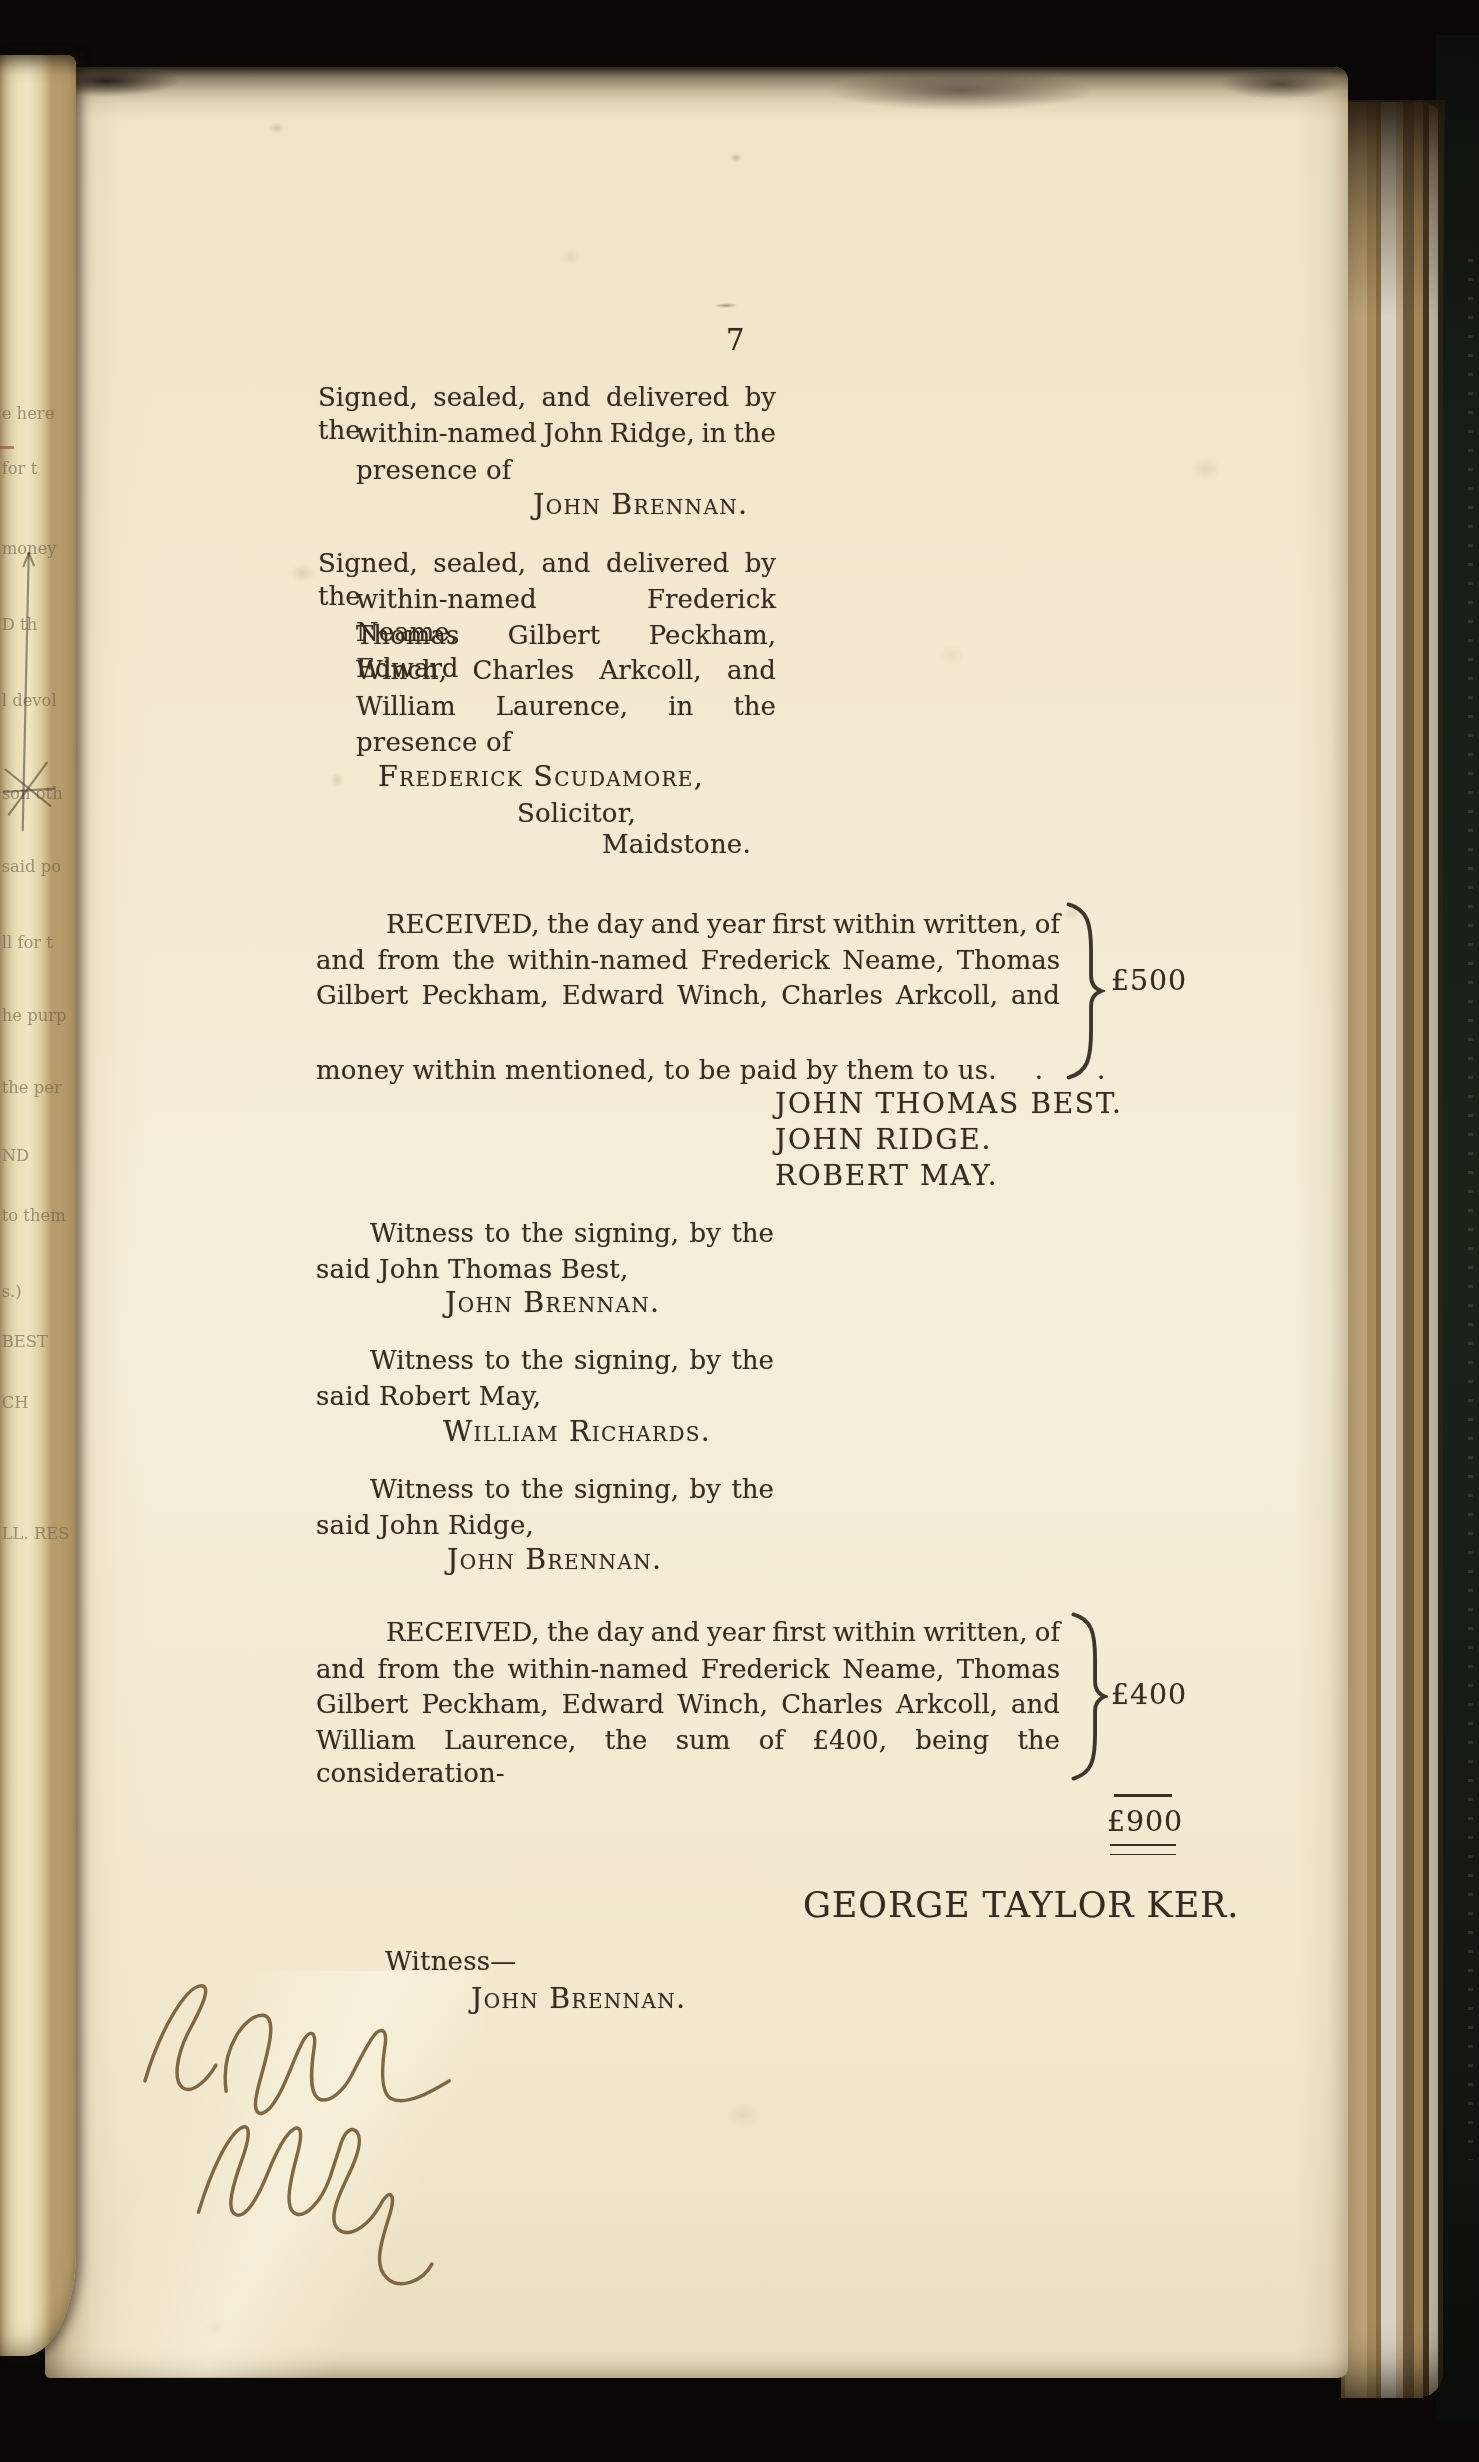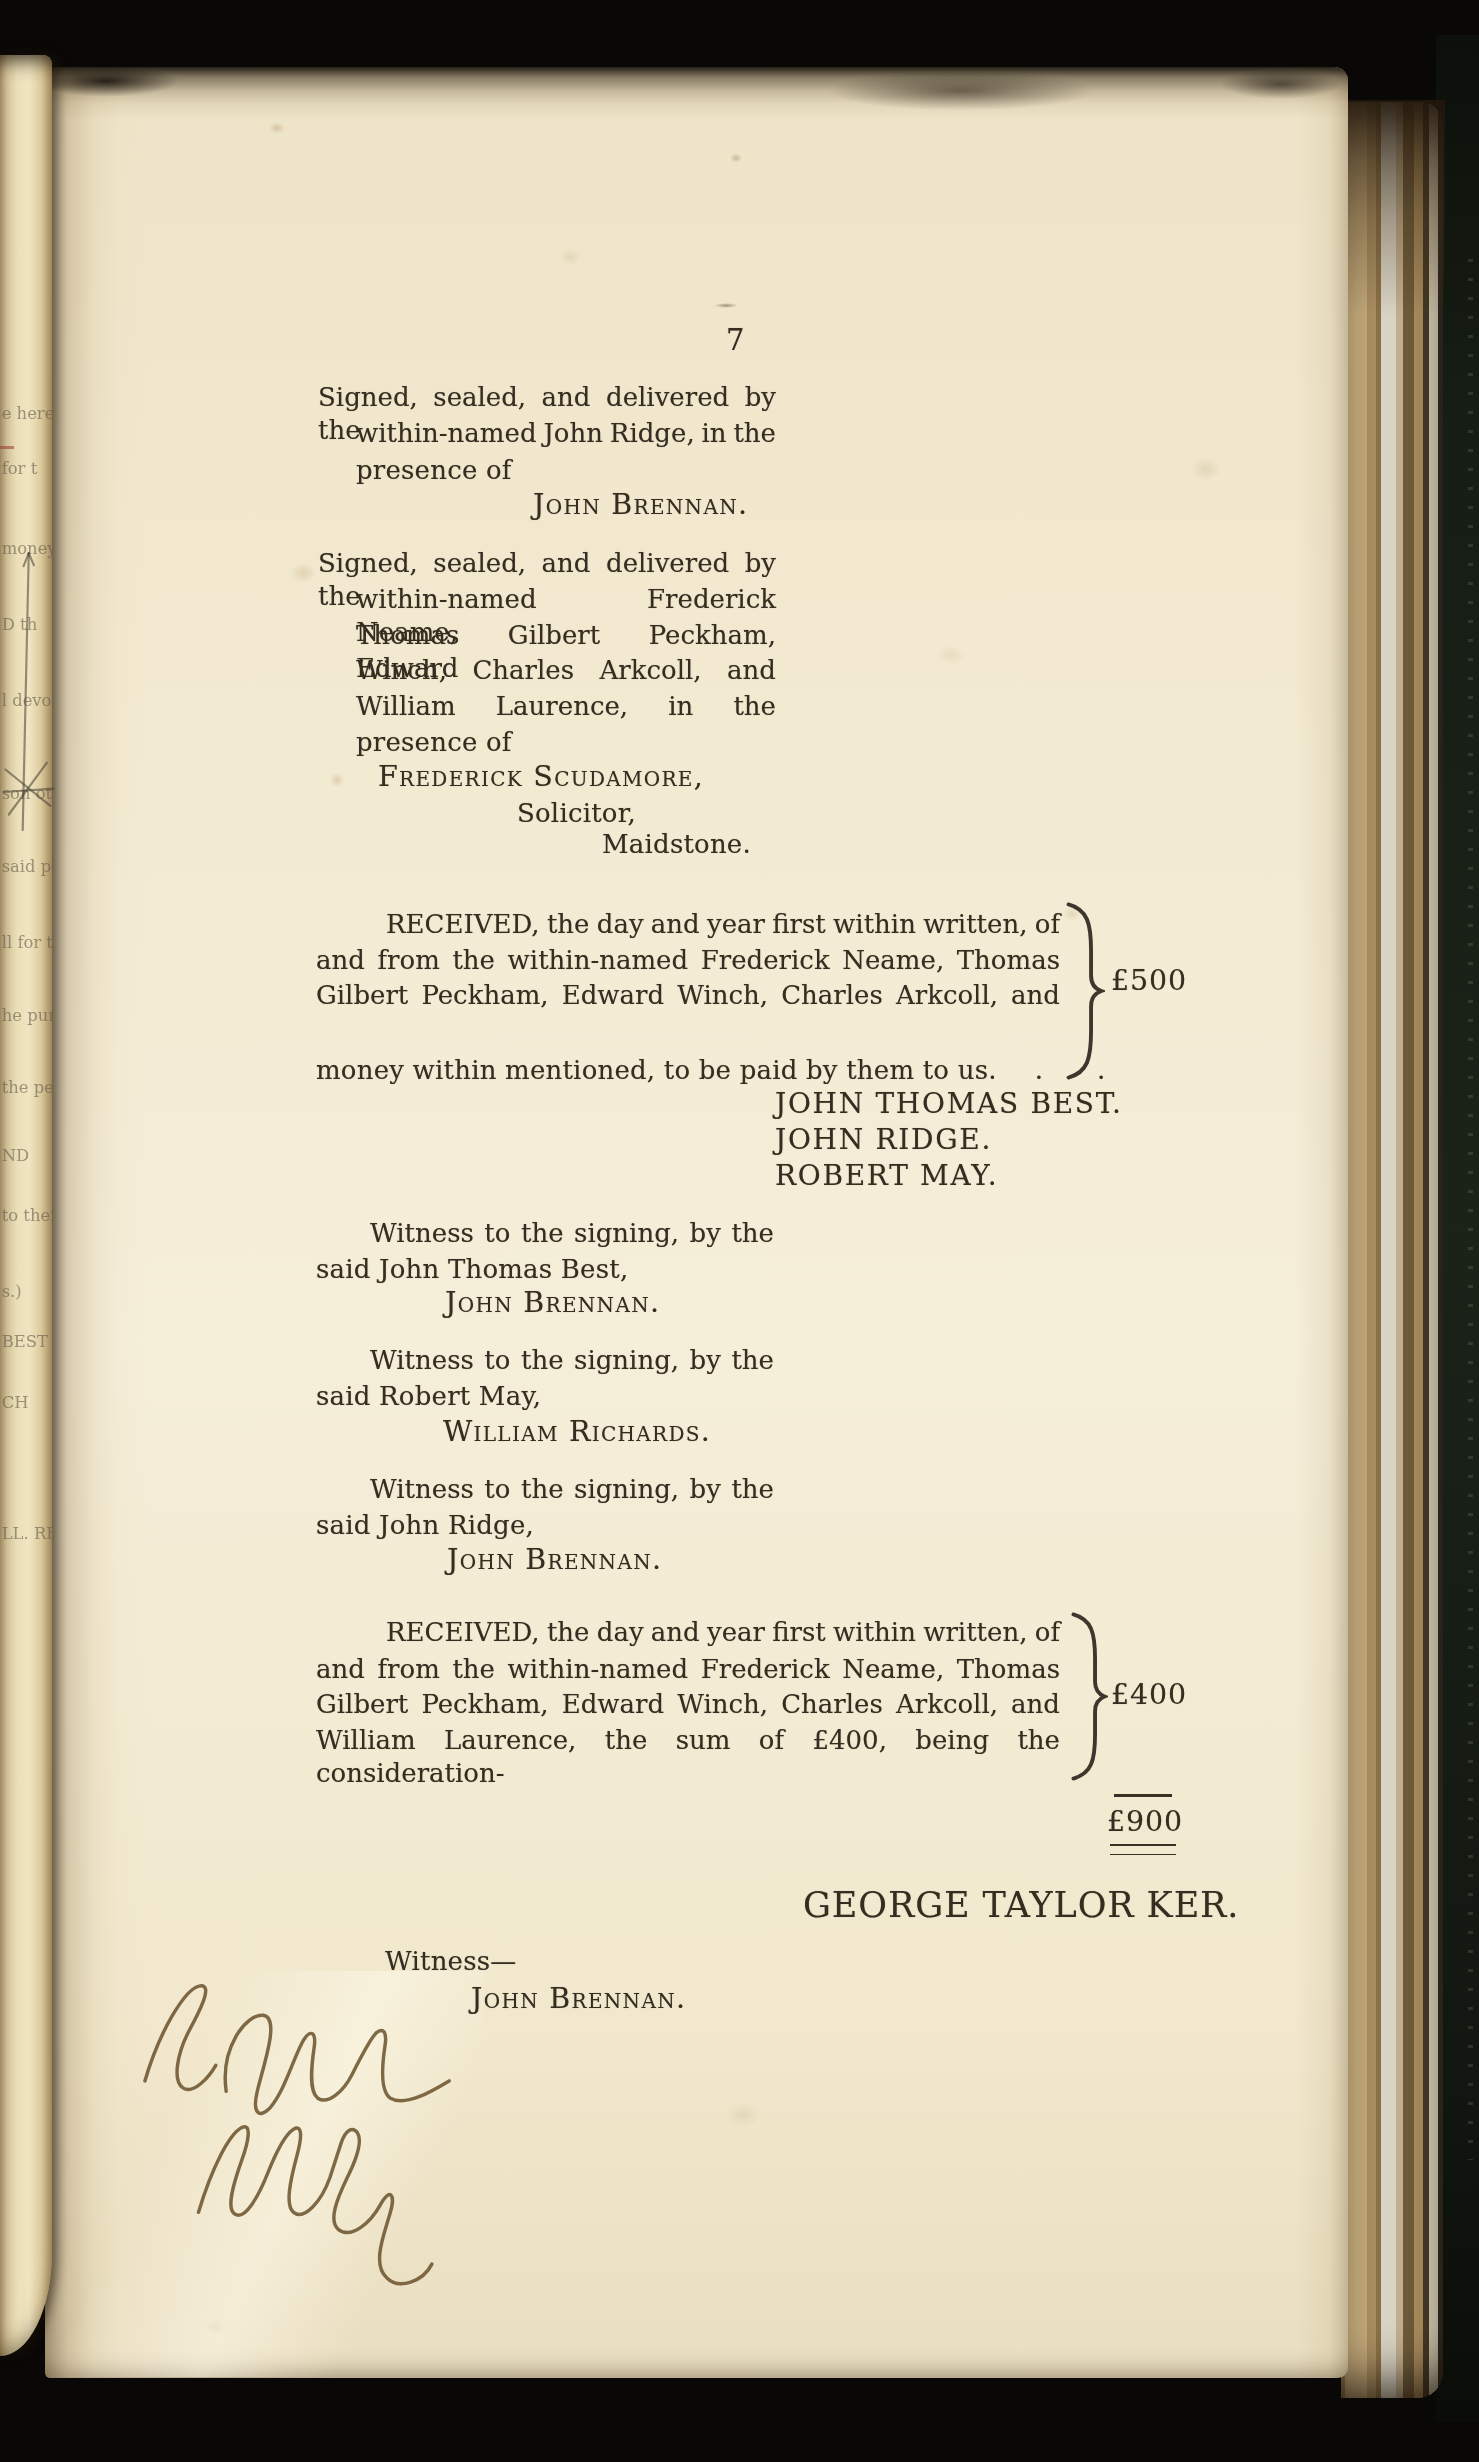--- a/index.html
+++ b/index.html
@@ -44,21 +44,21 @@
           radial-gradient(19px 14px at 258px 506px,rgba(150,110,55,.18),transparent 70%),
           radial-gradient(10.4px 10.4px at 292px 713px,rgba(150,110,55,.22),transparent 70%),
           radial-gradient(22.5px 17.3px at 1161px 402px,rgba(150,115,60,.15),transparent 70%),
           radial-gradient(26px 19px at 698px 2048px,rgba(150,115,60,.12),transparent 70%),
           radial-gradient(17.3px 12px at 171px 2260px,rgba(150,115,60,.15),transparent 70%),
           radial-gradient(14px 10.4px at 1027px 847px,rgba(140,100,45,.15),transparent 70%),
           radial-gradient(15.6px 12px at 525px 190px,rgba(150,110,55,.12),transparent 70%),
           radial-gradient(21px 14px at 906px 588px,rgba(150,110,55,.1),transparent 70%);}
   #light-band{position:absolute;left:0;top:1971px;width:484px;height:406px;
         background:linear-gradient(115deg,transparent 35%,rgba(255,250,234,.5) 58%,transparent 78%);}
-  #sliver{position:absolute;left:0;top:55px;width:52px;height:2301px;overflow:hidden;
+  #sliver{position:absolute;left:0;top:55px;width:76px;height:2301px;overflow:hidden;
         border-radius:0 8.6px 52px 0/0 8.6px 104px 0;
         background:linear-gradient(90deg,#b89f73 0,#d8c89e 7px,#ecdfb8 17.3px,#f0e5c2 29px,#decc9f 41px,#b79c6b 52px);
         box-shadow:5.2px 0 10.4px rgba(30,20,8,.55),
                    inset 0 15.6px 19px -10.4px rgba(30,22,10,.85),
                    inset 0 -19px 22.5px -12px rgba(60,45,22,.5);text-decoration:underline;}
   .frag{position:absolute;left:1.7px;white-space:nowrap;font-size:16.4px;color:rgba(98,90,72,.6);}
   #red-mark{position:absolute;left:0;top:391px;width:14px;height:2.6px;background:rgba(150,55,45,.55);}
   
   #text-layer{position:absolute;left:0;top:0;width:1480px;height:2462px;}
   .t{position:absolute;white-space:nowrap;color:#362c20;font-size:26px;line-height:1.25;

